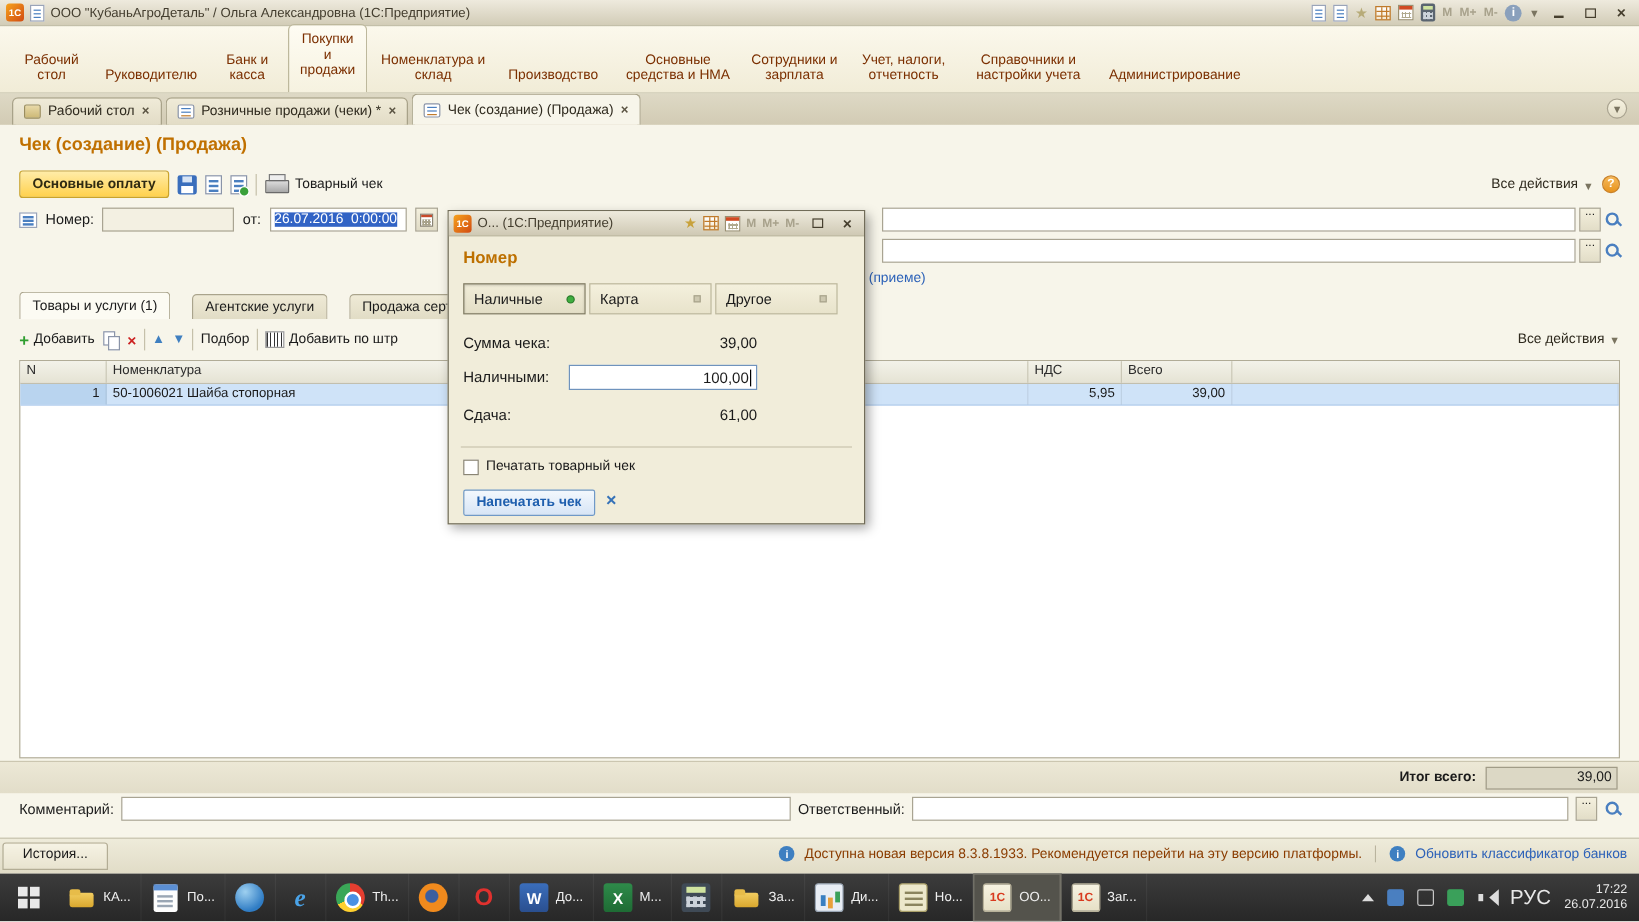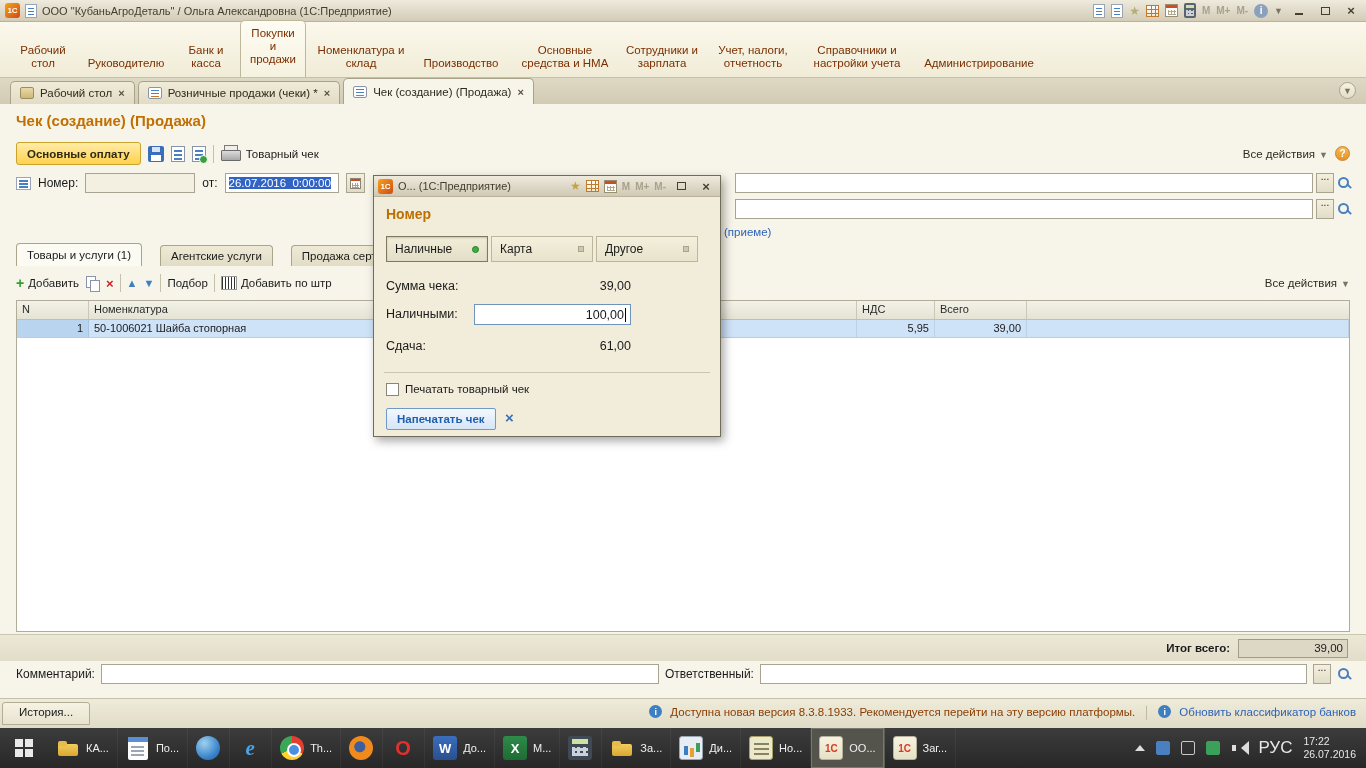--- a/index.html
+++ b/index.html
@@ -166,21 +166,21 @@
 .ti-1c::before{content:"1С";color:#d93a1e;font-size:10px;font-weight:bold}
 .tray{margin-left:auto;display:flex;align-items:center;gap:11px;padding:0 10px;color:#e8e8e8}
 .tray-chevron{width:0;height:0;border-left:5px solid transparent;border-right:5px solid transparent;border-bottom:6px solid #ddd;cursor:pointer}
 .tray-sq{width:14px;height:14px;border:1px solid #c8c8c8;border-radius:2px;cursor:pointer}
 .tray-sq.blue{background:#4a7fc0;border-color:#4a7fc0}
 .tray-sq.green{background:#3aa05a;border-color:#3aa05a}
 .vol{position:relative;width:16px;height:14px;cursor:pointer}
 .vol::before{content:"";position:absolute;left:1px;top:4px;width:4px;height:6px;background:#ddd}
 .vol::after{content:"";position:absolute;left:3px;top:0;width:0;height:0;border:7px solid transparent;border-right:8px solid #ddd}
 .lang{font-size:17px;cursor:pointer}
-.clock{text-align:left;font-size:10.5px;line-height:13px;cursor:pointer}
+.clock{text-align:right;font-size:10.5px;line-height:13px;cursor:pointer}
 
 
 .dialog{position:absolute;left:373px;top:175px;width:348px;height:262px;background:#f1edda;border:1px solid #716c59;box-shadow:3px 4px 9px rgba(0,0,0,.35);z-index:50}
 .dlg-title{height:21px;background:linear-gradient(#eeeadd,#cfc9b4);border-bottom:1px solid #b9b39c;display:flex;align-items:center;gap:5px;padding:0 4px;font-size:11px;color:#433d2e}
 .dlg-title .title{white-space:nowrap;overflow:hidden}
 .dlg-title .right{margin-left:auto;display:flex;align-items:center;gap:5px}
 .dlg-title .icon-star{color:#c8a23c}
 .dlg-heading{position:absolute;left:12px;top:30px;font-size:14px;font-weight:bold;color:#bd7000}
 .methods{position:absolute;left:12px;top:60px;display:flex;gap:3px}
 .method{width:102px;height:26px;background:linear-gradient(#f4f0dd,#e8e3cb);border:1px solid #bcb79c;display:flex;align-items:center;justify-content:space-between;padding:0 8px;font-size:12px;cursor:pointer}

